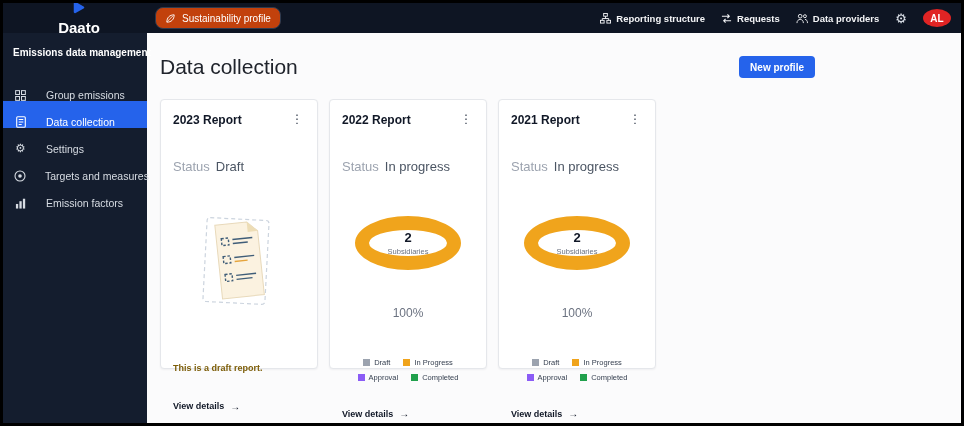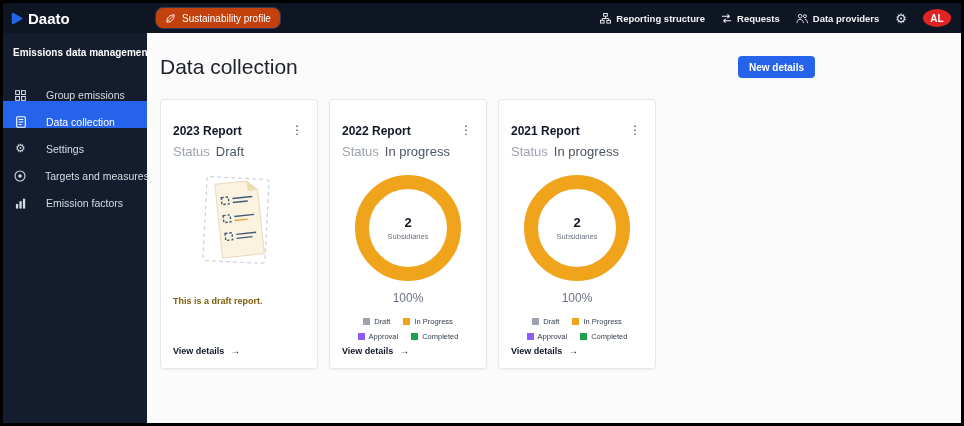--- a/index.html
+++ b/index.html
@@ -1,21 +1,21 @@
 <!DOCTYPE html>
 <html><head>
 <meta charset="utf-8">
 <style>
   * { margin:0; padding:0; box-sizing:border-box; }
   body { font-family:"Liberation Sans", sans-serif; background:#ffffff; }
   .screen { width:964px; height:426px; border:3px solid #000; background:#fbfbfc; display:flex; flex-direction:column; overflow:hidden; }
 
   
   .topbar { height:30px; background:#0e1523; display:flex; align-items:center; padding:0 10px 0 8px; flex-shrink:0; color:#fff; }
-  .logo { display:flex; align-items:center; gap:5px; font-size:15px; font-weight:bold; width:136px; cursor:pointer; }
+  .logo { display:flex; align-items:center; gap:5px; font-size:15px; font-weight:bold; width:136px; cursor:pointer;flex-direction:column; }
   .tb-btn { display:flex; align-items:center; gap:6px; font-size:10px; color:#fff; border:none; background:transparent; cursor:pointer; font-family:inherit; }
   .modules-btn { background:#2563eb; height:22px; padding:0 9px; border-radius:3px; font-weight:bold; }
   .sus-btn { background:#c2410c; border:1px solid #2e3a4e; height:22px; padding:0 9px; border-radius:8px; margin-left:8px; }
   .tb-spacer { flex:1; }
   .tb-right { display:flex; align-items:center; gap:16px; }
   .tb-nav { display:flex; align-items:center; gap:5px; font-size:9.5px; font-weight:bold; color:#f3f4f6; background:none; border:none; cursor:pointer; font-family:inherit; }
   .gear-glyph { font-size:13px; color:#dbe0e8; line-height:1; cursor:pointer; }
   .avatar { width:28px; height:18px; border-radius:50%; color:#fff; font-size:10px; font-weight:bold; display:flex; align-items:center; justify-content:center; cursor:pointer; }
 
   
@@ -27,21 +27,21 @@
   .side-icon { width:13px; display:flex; align-items:center; justify-content:center; font-size:11.5px; }
 
   
   .main { flex:1; padding:22px 0 0 13px; overflow:hidden; }
   .content { width:655px; }
   .main-header { display:flex; justify-content:space-between; align-items:center; }
   .page-title { font-size:21px; font-weight:normal; color:#20242c; }
   .new-report { background:#2563eb; color:#fff; font-size:10px; font-weight:bold; border:none; border-radius:4px; height:22px; padding:0 11px; cursor:pointer; font-family:inherit; }
 
   .cards { display:flex; gap:11px; margin-top:20px; }
-  .card { width:158px; height:270px; background:#fff; border:1px solid #e5e7eb; border-radius:4px; padding:24px 12px 12px; display:flex; flex-direction:column; box-shadow:0 1px 2px rgba(16,24,40,.05); }
+  .card { width:158px; height:270px; background:#fff; border:1px solid #e5e7eb; border-radius:4px; padding:13px 12px 12px; display:flex; flex-direction:column; box-shadow:0 1px 2px rgba(16,24,40,.05);gap:26px; }
   .card-head { display:flex; justify-content:space-between; align-items:flex-start; }
   .card-title { font-size:12px; font-weight:bold; color:#111827; }
   .kebab { font-size:12px; color:#374151; line-height:1; cursor:pointer; padding:0 2px; }
   .status-row { margin-top:6px; display:flex; gap:6px; font-size:13px; }
   .status-label { color:#9ca3af; }
   .status-value { color:#4b5563; }
 
   .illus-wrap { margin:8px auto 0; }
   .draft-msg { margin-top:12px; font-size:9px; font-weight:bold; line-height:1.4; }
 
@@ -161,21 +161,21 @@
           <span>Emission factors</span>
         </div>
       </nav>
     </aside>
 
     <main class="main">
       <div class="content">
 
         <div class="main-header">
           <h1 class="page-title">Data collection</h1>
-          <button class="new-report">New details</button>
+          <button class="new-report">New profile</button>
         </div>
 
         <div class="cards">
 
           <div class="card">
             <div class="card-head">
               <span class="card-title">2023 Report</span>
               <span class="kebab">⋮</span>
             </div>
             <div class="status-row">

